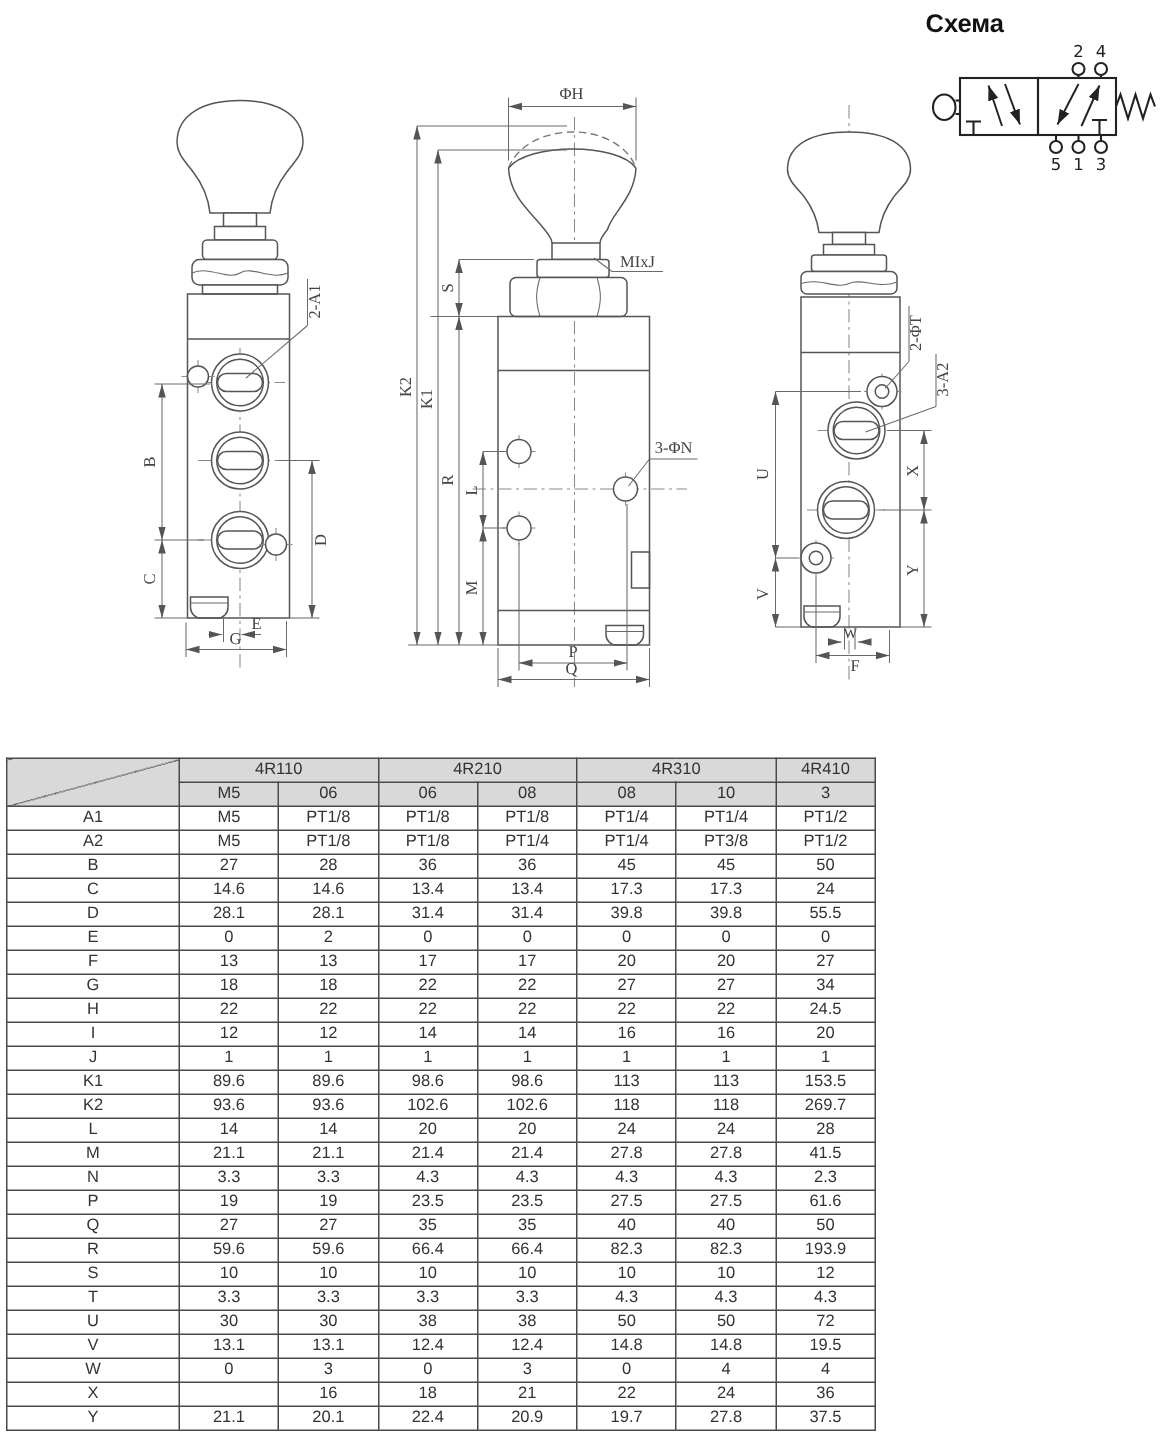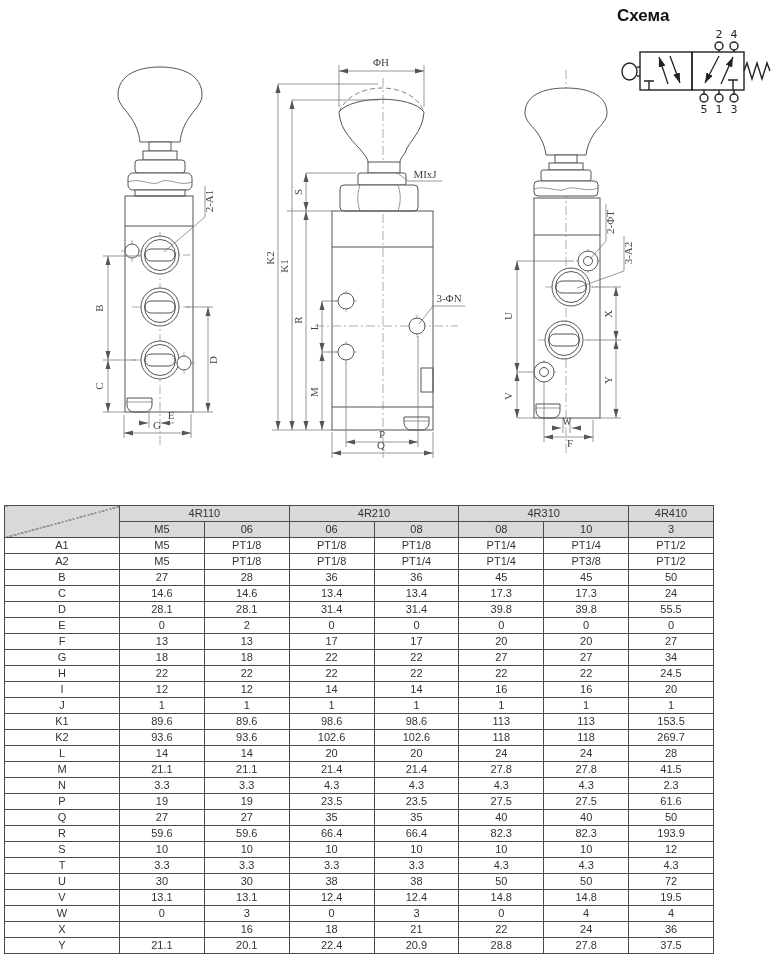--- a/index.html
+++ b/index.html
@@ -14,21 +14,21 @@
   .cl  { fill:none; stroke:#8a8a8a; stroke-width:0.7; stroke-dasharray:9 3 2 3; }
   .hid { fill:none; stroke:#777; stroke-width:0.9; stroke-dasharray:5 3; }
   .dt  { font-family:"Liberation Serif", serif; font-size:11px; fill:#444; text-anchor:middle; }
   .dts { font-family:"Liberation Serif", serif; font-size:9.5px; fill:#444; text-anchor:middle; }
   .schema-title { font-family:"Liberation Sans", sans-serif; font-size:17px; font-weight:bold; fill:#111; }
   .port-num { font-family:"DejaVu Sans", sans-serif; font-size:11px; fill:#222; text-anchor:middle; }
   .flow { fill:none; stroke:#222; stroke-width:1.3; }
   .sym  { fill:none; stroke:#222; stroke-width:1.4; }
 
   
-  table.dims { position:absolute; top:505px; left:4px; width:710px;
+  table.dims { position:absolute; top:505px; left:4px; width:580px;
                border-collapse:collapse; table-layout:fixed;
                font-size:11px; color:#333; }
   table.dims th, table.dims td { border:1px solid #4a4a4a; height:15px; padding:0;
                text-align:center; vertical-align:middle; font-weight:normal; line-height:1.1; }
   table.dims thead th { background:#d9d9d9; }
   table.dims th.corner { background-color:#d9d9d9;
     background-image:linear-gradient(to bottom right, rgba(0,0,0,0) 49.5%, #555 49.5%, #555 50.6%, rgba(0,0,0,0) 50.6%); }
   col.c-label { width:115px; }
 </style>
 </head>
@@ -587,20 +587,20 @@
           <td>22</td>
           <td>24</td>
           <td>36</td>
         </tr>
         <tr>
           <td>Y</td>
           <td>21.1</td>
           <td>20.1</td>
           <td>22.4</td>
           <td>20.9</td>
-          <td>28.8</td>
+          <td>19.7</td>
           <td>27.8</td>
           <td>37.5</td>
         </tr>
       </tbody>
 </table>
 
 </div>
 
 </body></html>

